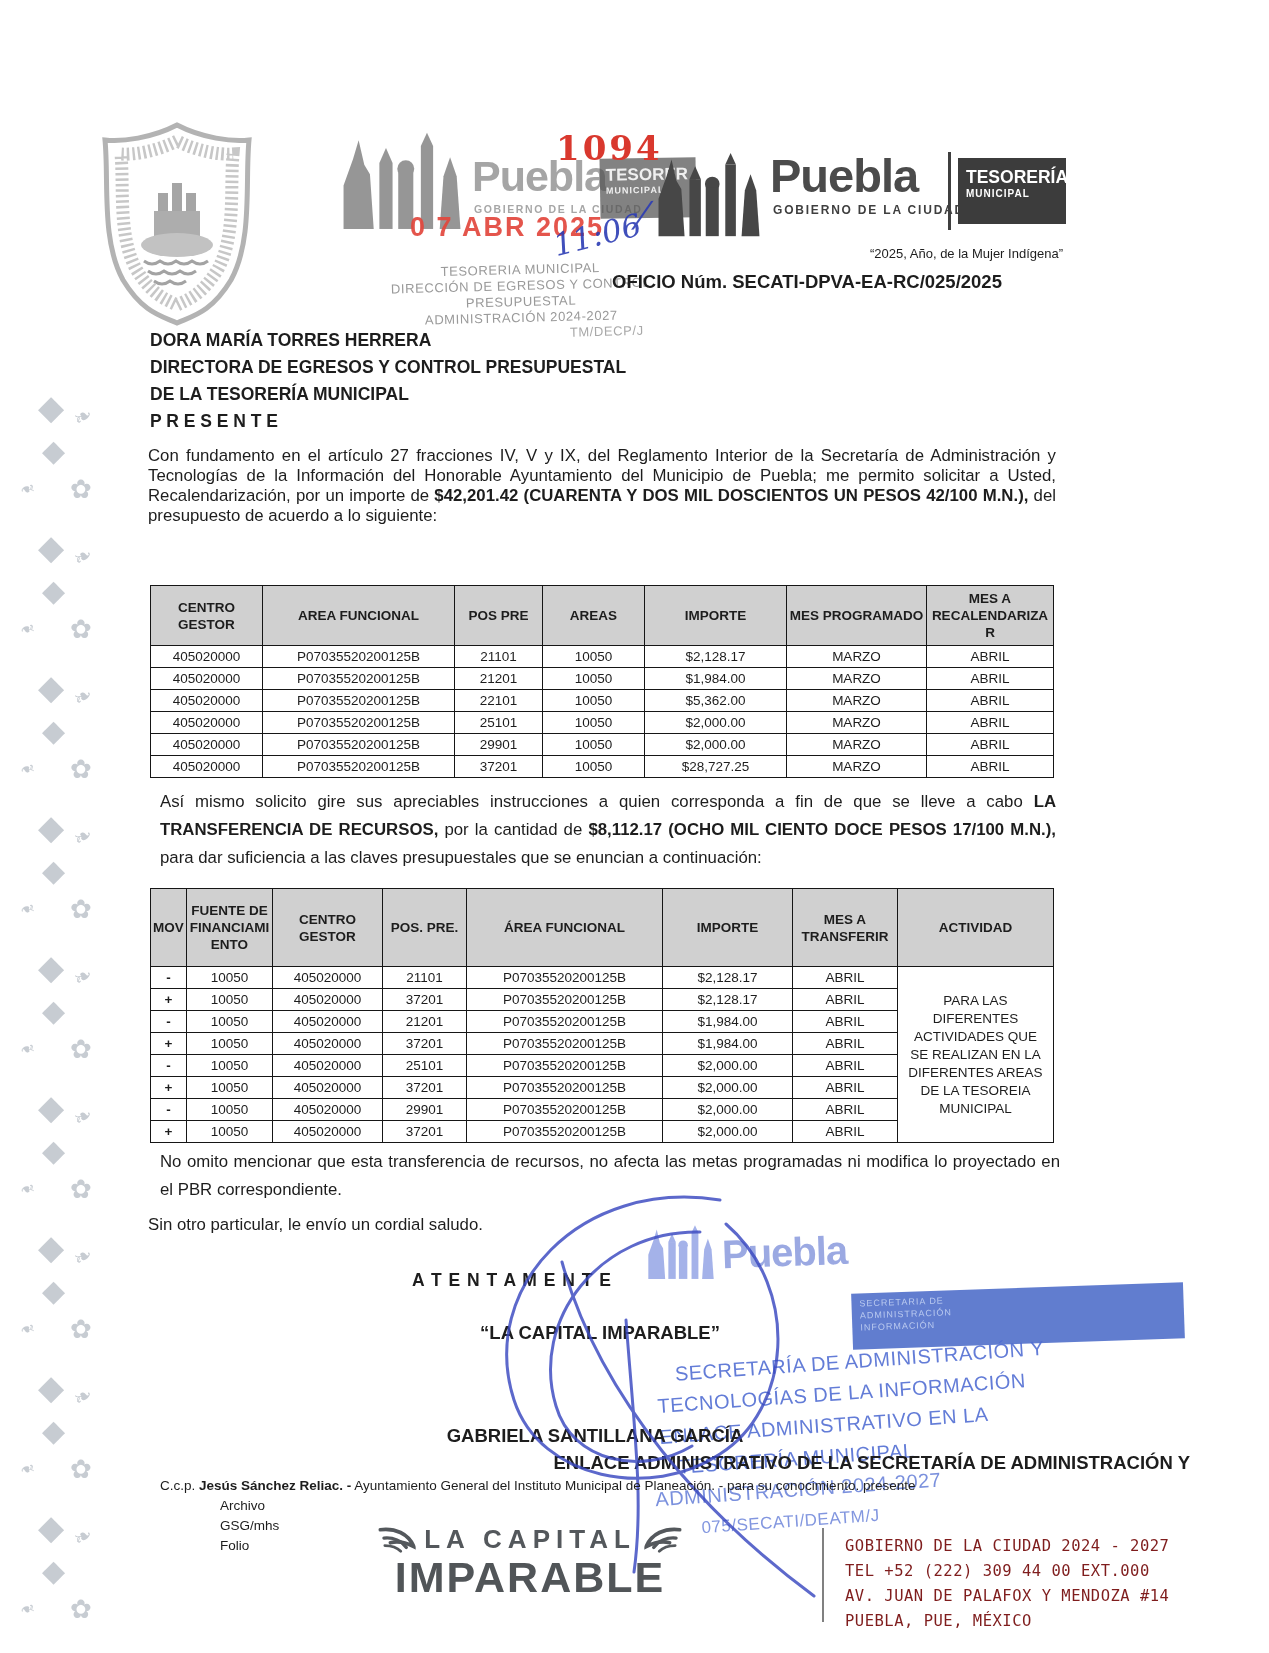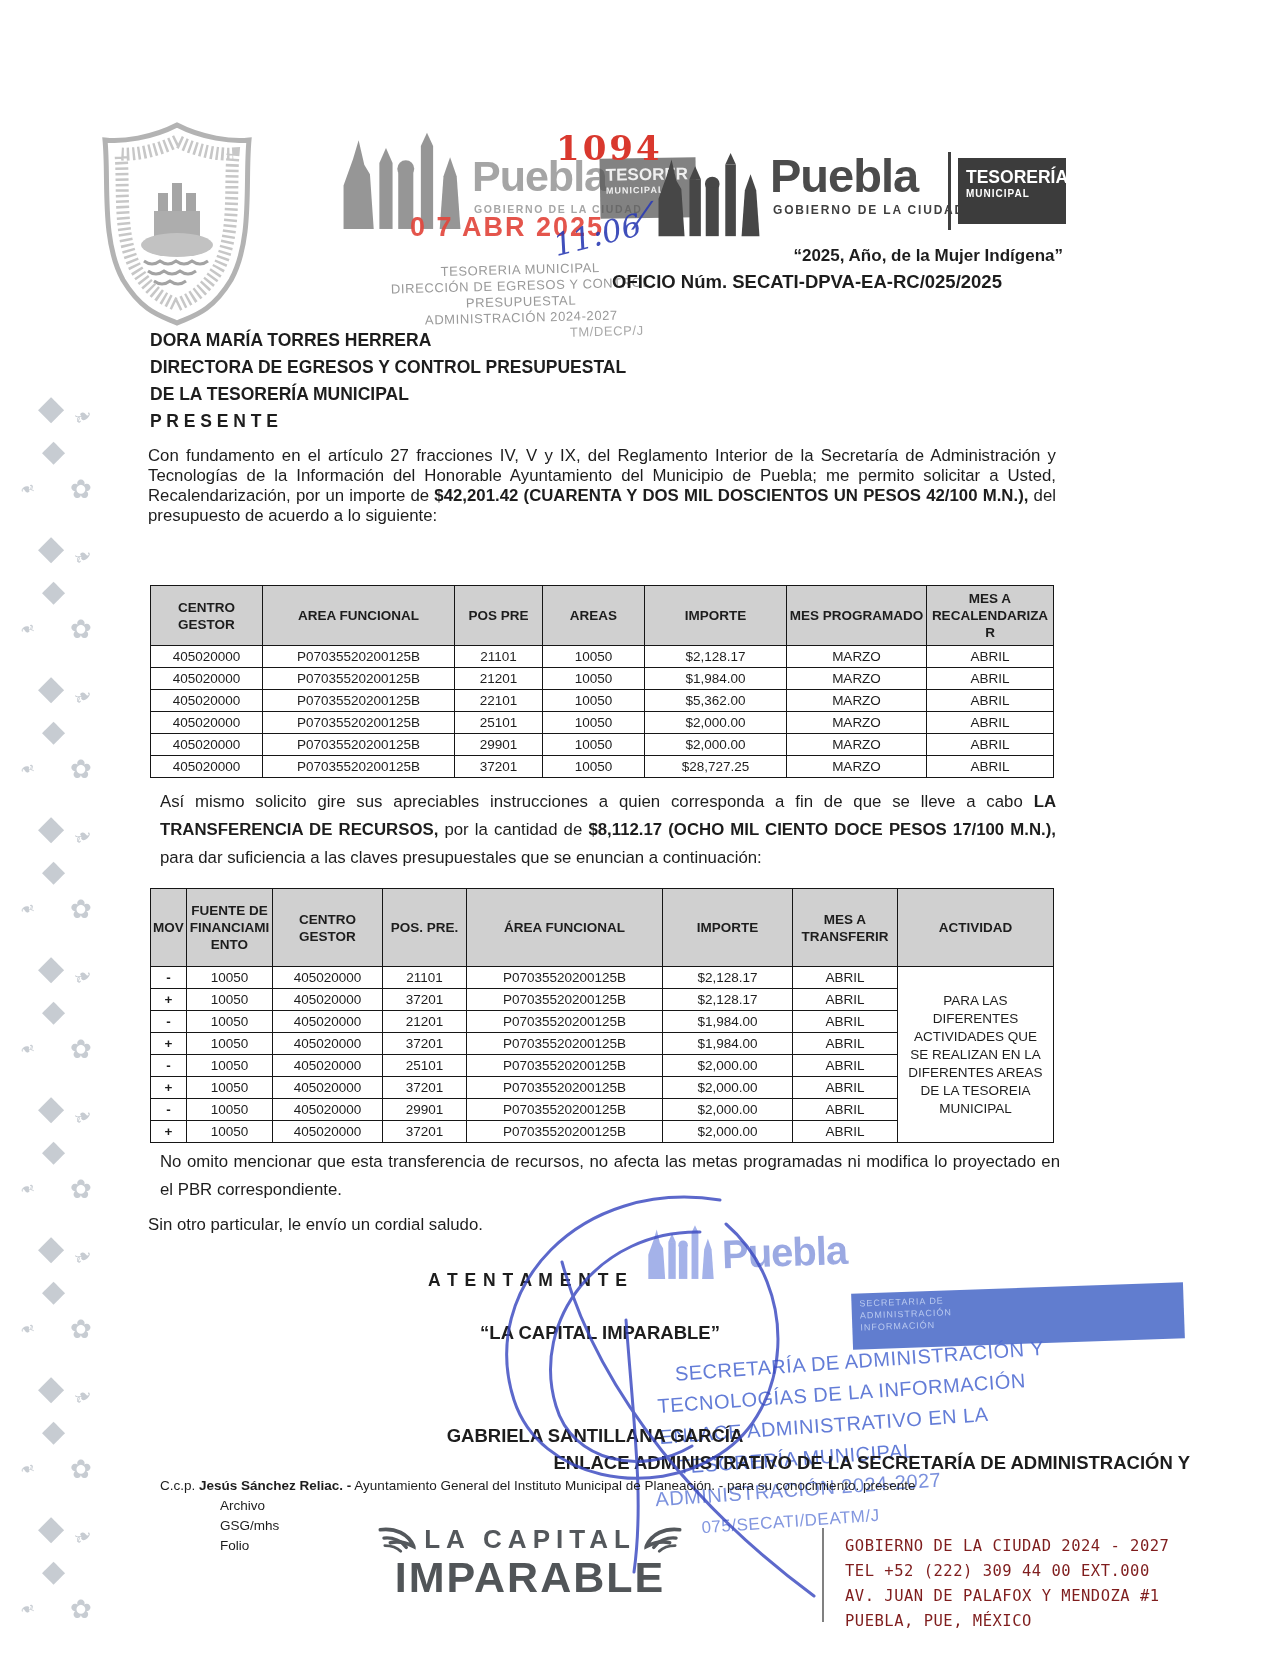--- a/index.html
+++ b/index.html
@@ -47,21 +47,21 @@
 
   
   .logo-mon  { left:652px; top:146px; width:114px; height:94px; color:#474747; }
   .logo-word { left:770px; top:148px; font-size:47px; font-weight:800; letter-spacing:-1px; color:#4b4b4b; }
   .logo-tag  { left:773px; top:203px; font-size:12px; font-weight:700; letter-spacing:1.8px; color:#3f3f3f; }
   .logo-bar  { left:948px; top:152px; width:3px; height:78px; background:#3f3f3f; }
   .logo-box  { left:958px; top:158px; width:108px; height:66px; background:#3c3c3c; padding:9px 8px; }
   .logo-box .b1 { font-size:17.5px; font-weight:800; color:#ffffff; white-space:nowrap; }
   .logo-box .b2 { font-size:10px; font-weight:700; color:#ffffff; letter-spacing:1px; }
 
-  .motto  { right:206px; top:246px; font-size:17px; font-weight:700; }
+  .motto  { right:206px; top:246px; font-size:13px; font-weight:400; }
   .oficio { left:612px; top:271px; font-size:18.5px; font-weight:700; }
 
   
   .addressee { left:150px; top:327px; font-size:17.5px; font-weight:700; line-height:27px; }
 
   
   .body-text { text-align:justify; font-size:16.8px; line-height:20px; }
   .p1 { left:148px; top:446px; width:908px; }
   .p2 { left:160px; top:788px; width:896px; line-height:28px; }
   .p3 { left:160px; top:1148px; width:900px; line-height:28px; }
@@ -75,21 +75,21 @@
   .t1 { left:150px; top:585px; width:903px; }
   .t1 th { height:46px; }
   .t1 td { height:22px; }
   .t2 { left:150px; top:888px; width:903px; }
   .t2 th { height:78px; }
   .t2 td { height:22px; }
   .t2 td:first-child { font-weight:700; }
   .t2 .activity { font-size:13.5px; line-height:18px; padding:4px 6px; }
 
   
-  .atent   { left:16px; top:1270px; width:1024px; text-align:center; font-size:17.5px; font-weight:700; letter-spacing:1px; }
+  .atent   { left:0; top:1270px; width:1024px; text-align:center; font-size:17.5px; font-weight:700; letter-spacing:1px; }
   .atent1  { left:0; top:1296px; width:1190px; text-align:center; font-size:18.5px; font-weight:700; }
   .atent2  { left:0; top:1322px; width:1200px; text-align:center; font-size:18.5px; font-weight:700; }
   .sig-name  { left:0; top:1425px; width:1190px; text-align:center; font-size:18.5px; font-weight:700; }
   .sig-title { left:0; top:1452px; width:1190px; text-align:right; font-size:18.5px; font-weight:700; }
 
   .blue-puebla-mon  { left:644px; top:1222px; width:74px; height:58px; color:#5b74d8; opacity:.55; }
   .blue-puebla-word { left:722px; top:1230px; font-size:40px; font-weight:800; letter-spacing:-1px;
                       color:#4a63cc; opacity:.55; transform:rotate(-2deg); }
   .blue-box { left:852px; top:1288px; width:332px; height:56px; background:rgba(62,96,196,.82);
               transform:rotate(-2deg); padding:4px 8px; overflow:hidden; }
@@ -501,17 +501,17 @@
       <svg width="38" height="28" viewBox="0 0 40 30">
           <use href="#wing"></use>
         </svg>
     </div>
     <div class="foot-cap2">IMPARABLE</div>
   </div>
   <div class="abs foot-div"></div>
   <div class="abs foot-contact">
     <div>GOBIERNO DE LA CIUDAD 2024 - 2027</div>
     <div>TEL +52 (222) 309 44 00 EXT.000</div>
-    <div>AV. JUAN DE PALAFOX Y MENDOZA #1</div>
+    <div>AV. JUAN DE PALAFOX Y MENDOZA #14</div>
     <div>PUEBLA, PUE, MÉXICO</div>
   </div>
 
 </div>
 
 </body></html>

